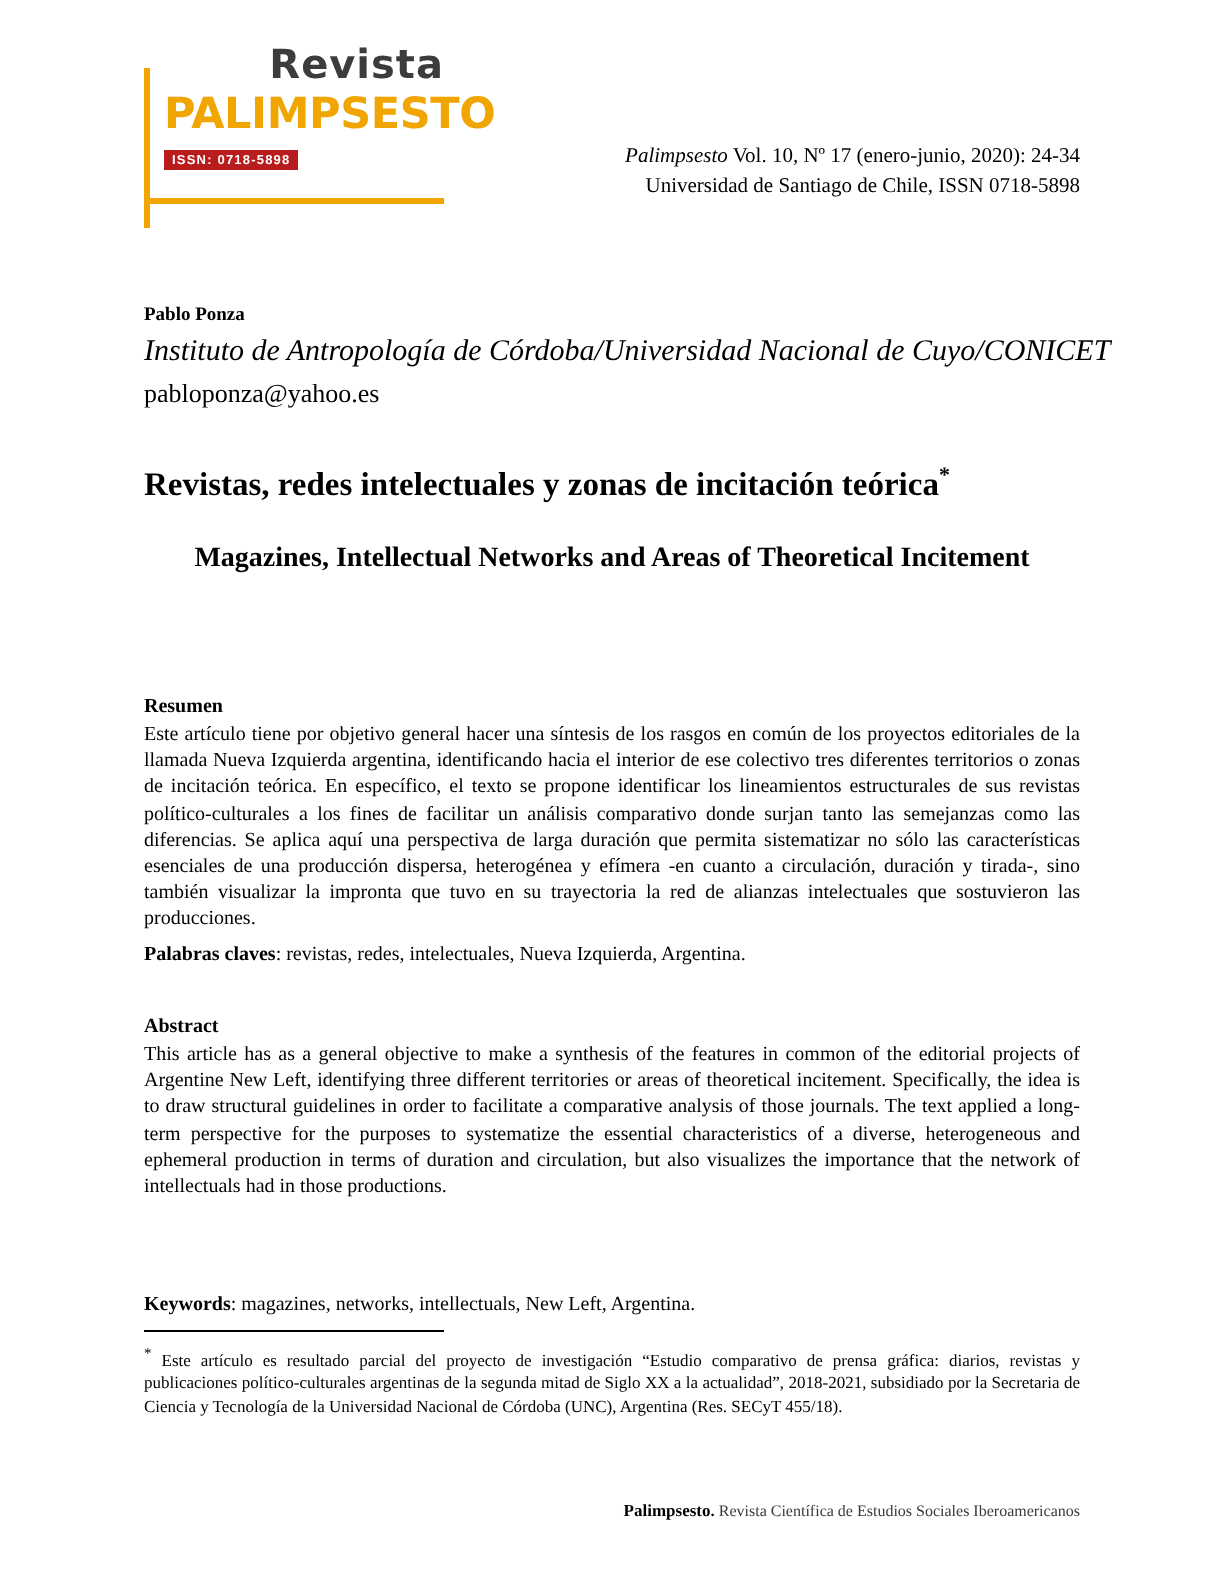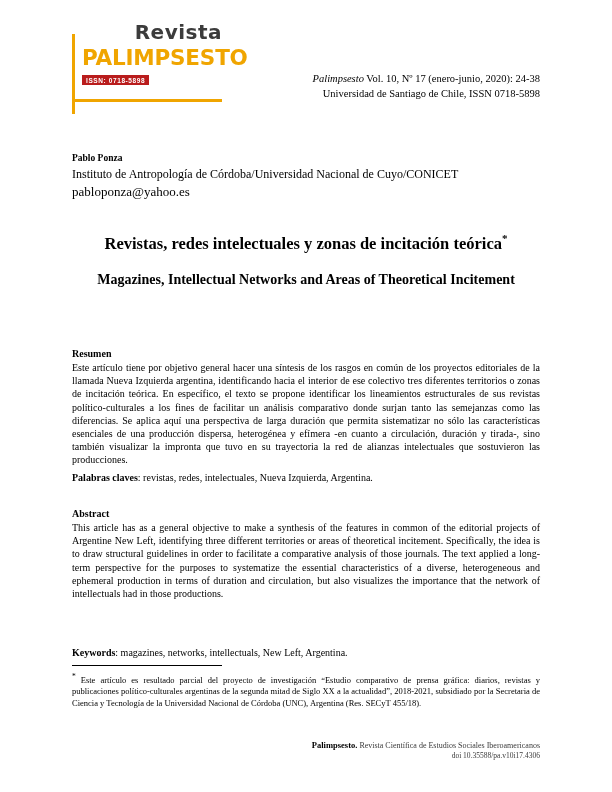--- a/index.html
+++ b/index.html
@@ -96,33 +96,34 @@
     left: 72px;
     top: 152px;
     font-size: 9.5px;
     line-height: 1.45;
   }
   .author-name {
     font-weight: bold;
     font-size: 9.5px;
   }
   .author-affil {
-    font-size: 12px;
+    font-style: italic;
+    font-size: 15px;
   }
   .author-email {
     font-size: 13px;
   }
 
   
   .title-es {
     position: absolute;
     left: 72px;
     right: 72px;
     top: 220px;
-    text-align: center;
+    text-align: left;
     font-size: 16.5px;
     font-weight: bold;
     line-height: 1.3;
   }
   .title-en {
     position: absolute;
     left: 92px;
     right: 92px;
     top: 258px;
     text-align: center;
@@ -214,21 +215,21 @@
 
   <div class="masthead">
     <div class="logo-vbar"></div>
     <div class="logo-revista">Revista</div>
     <div class="logo-palimpsesto">PALIMPSESTO</div>
     <div class="logo-issn">ISSN: 0718-5898</div>
     <div class="logo-rule"></div>
   </div>
 
   <div class="journal-ref">
-    <div class="line1"><em>Palimpsesto</em><span> Vol. 10, Nº 17 (enero-junio, 2020): 24-38</span></div>
+    <div class="line1"><em>Palimpsesto</em><span> Vol. 10, Nº 17 (enero-junio, 2020): 24-34</span></div>
     <div class="line2">Universidad de Santiago de Chile, ISSN 0718-5898</div>
   </div>
 
   <div class="author-block">
     <div class="author-name">Pablo Ponza</div>
     <div class="author-affil">Instituto de Antropología de Córdoba/Universidad Nacional de Cuyo/CONICET</div>
     <div class="author-email">pabloponza@yahoo.es</div>
   </div>
 
   <h1 class="title-es"><span>Revistas, redes intelectuales y zonas de incitación teórica</span><span class="fn-marker">*</span></h1>
@@ -250,16 +251,15 @@
 
   <div class="section" id="keywords-sec">
     <div class="keywords"><b>Keywords</b><span>: magazines, networks, intellectuals, New Left, Argentina.</span></div>
   </div>
 
   <div class="footnote-rule"></div>
   <div class="footnote"><span class="fn-star">*</span><span> Este artículo es resultado parcial del proyecto de investigación “Estudio comparativo de prensa gráfica: diarios, revistas y publicaciones político-culturales argentinas de la segunda mitad de Siglo XX a la actualidad”, 2018-2021, subsidiado por la Secretaria de Ciencia y Tecnología de la Universidad Nacional de Córdoba (UNC), Argentina (Res. SECyT 455/18).</span></div>
 
   <div class="footer">
     <div><span class="brand">Palimpsesto.</span><span> Revista Científica de Estudios Sociales Iberoamericanos</span></div>
-    <div class="doi">doi 10.35588/pa.v10i17.4306</div>
   </div>
 
 </div>
 
 </body></html>

